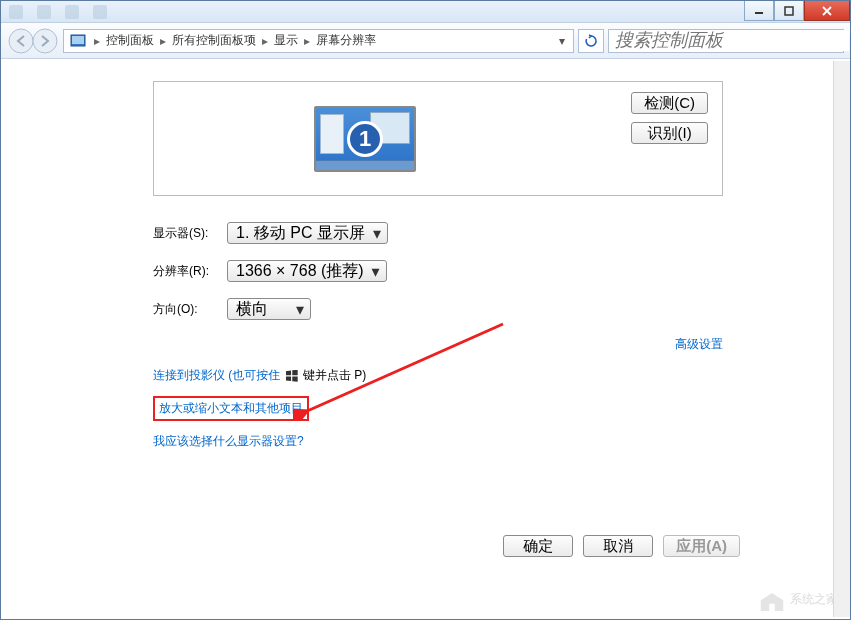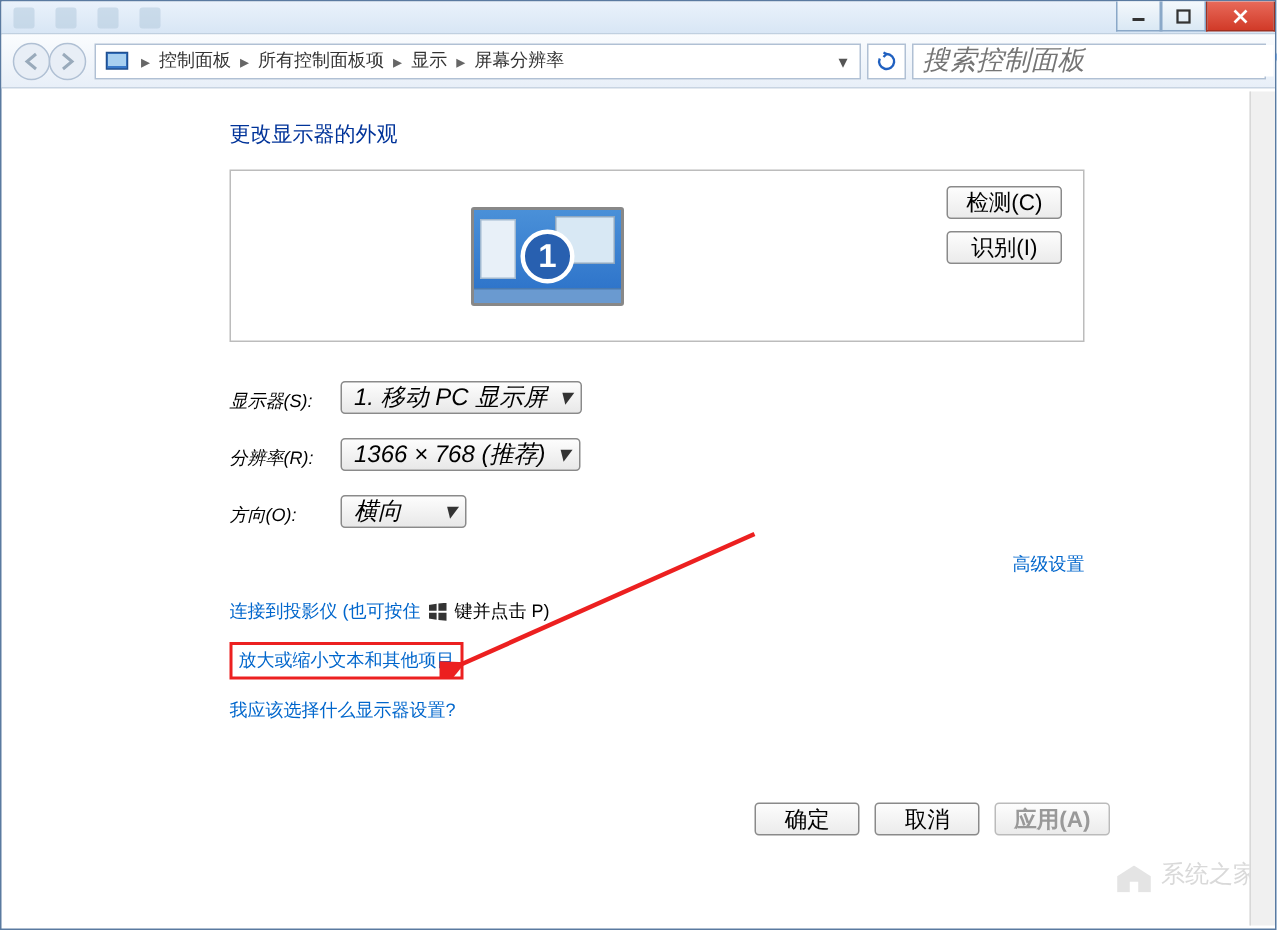--- a/index.html
+++ b/index.html
@@ -174,21 +174,21 @@
   padding: 0 12px;
   background: linear-gradient(180deg, #fdfdfd, #ebebeb);
   border: 1px solid #8a8a8a;
   border-radius: 3px;
   font-size: 15px;
   font-family: inherit;
   cursor: pointer;
 }
 .win-btn:disabled { color: #999; border-color: #bbb; font-weight: bold; }
 .form-rows { margin-top: 26px; }
-.form-row { display: flex; align-items: flex-end; margin-bottom: 16px; font-style: italic; }
+.form-row { display: flex; align-items: center; margin-bottom: 16px; }
 .form-label { width: 74px; color: #000; }
 .win-select {
   height: 22px;
   background: linear-gradient(180deg, #fdfdfd, #e8e8e8);
   border: 1px solid #8a8a8a;
   border-radius: 3px;
   font-size: 16px;
   font-family: inherit;
   padding: 0 22px 0 8px;
   position: relative;
@@ -226,23 +226,23 @@
   bottom: 60px;
   left: 0; right: 0;
   display: flex;
   justify-content: flex-end;
   gap: 10px;
   padding-right: 108px;
 }
 .btn-wide { min-width: 70px; }
 .watermark {
   position: absolute;
-  right: 10px; bottom: 22px;
+  right: 10px; bottom: 6px;
   color: rgba(120,120,120,0.28);
-  font-size: 16px;
+  font-size: 12px;
   display: flex; align-items: center; gap: 4px; font-family: Liberation Serif, serif;
 }
 .watermark::before {
   content: "";
   width: 28px; height: 24px;
   background: rgba(120,120,120,0.2);
   clip-path: polygon(10% 100%, 10% 55%, 50% 25%, 90% 55%, 90% 100%, 60% 100%, 60% 70%, 40% 70%, 40% 100%);
 }
 .scrollbar {
   position: absolute;
@@ -328,21 +328,20 @@
         <svg width="14" height="14">
             <circle cx="6" cy="6" r="4" fill="none" stroke="#3878c8" stroke-width="1.5"></circle>
             <line x1="9" y1="9" x2="13" y2="13" stroke="#3878c8" stroke-width="1.5"></line>
           </svg>
       </span>
     </div>
   </div>
 
   <div class="content">
     <div class="content-inner">
-      <h2 class="page-title">更改显示器的外观</h2>
 
       <div class="preview-box">
         <div class="monitor-thumb">
           <div class="monitor-num">1</div>
           <div class="monitor-taskbar"></div>
         </div>
         <div class="preview-btns">
           <button class="win-btn">检测(C)</button>
           <button class="win-btn">识别(I)</button>
         </div>

